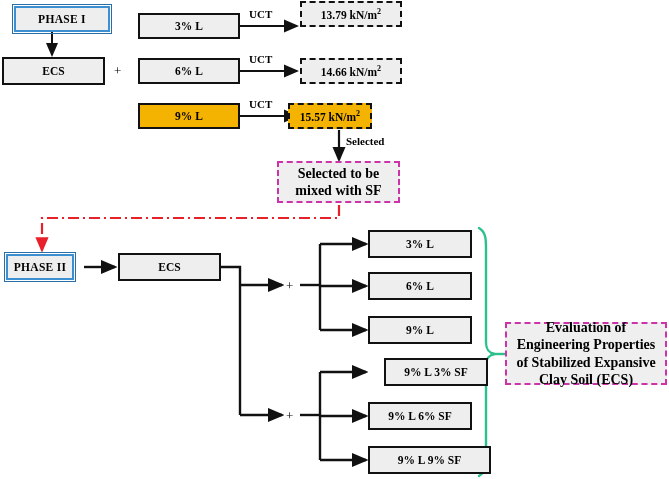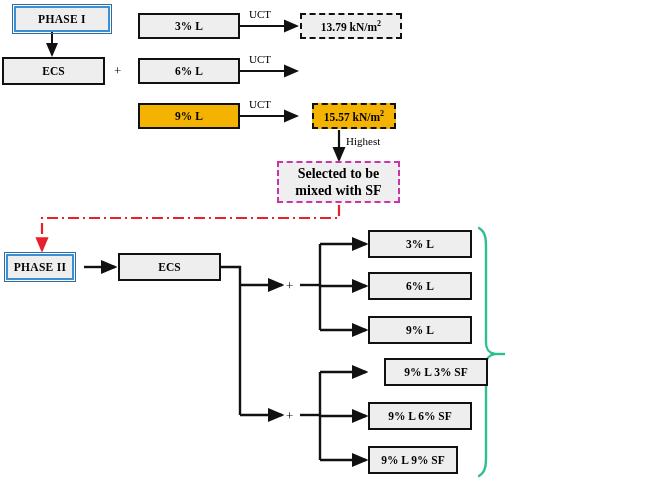--- a/index.html
+++ b/index.html
@@ -59,21 +59,21 @@
   .box-magenta {
     border: 2px dashed #CC33A8;
     background: #efefef;
     font-size: 14px;
     line-height: 1.25;
     padding: 2px 4px;
   }
   .lbl {
     position: absolute;
     font-family: "Liberation Serif", "DejaVu Serif", serif;
-    font-weight: normal;
+    font-weight: bold;
     font-size: 11px;
     color: #000000;
     white-space: nowrap;
   }
   .plus {
     position: absolute;
     font-family: "Liberation Serif", "DejaVu Serif", serif;
     font-size: 13px;
     color: #000000;
   }
@@ -158,32 +158,37 @@
     <span>6% L</span>
   </div>
   <div class="box box-orange" style="left:138px; top:103px; width:102px; height:26px;">
     <span>9% L</span>
   </div>
 
   <span class="lbl" style="left:249px; top:8px;">UCT</span>
   <span class="lbl" style="left:249px; top:53px;">UCT</span>
   <span class="lbl" style="left:249px; top:98px;">UCT</span>
 
-  <div class="box box-dash" style="left:300px; top:13px; width:102px; height:26px;text-align:right;">
+  <div class="box box-dash" style="left:300px; top:1px; width:102px; height:26px;text-align:right;">
     <span>
       <span>13.79 kN/m</span><sup>2</sup>
     </span>
   </div>
-  <div class="box box-dash-orange" style="left:312px; top:103px; width:84px; height:26px;">
+  <div class="box box-dash" style="left:300px; top:58px; width:102px; height:26px;">
+    <span>
+      <span>14.66 kN/m</span><sup>2</sup>
+    </span>
+  </div>
+  <div class="box box-dash-orange" style="left:288px; top:103px; width:84px; height:26px;">
     <span>
       <span>15.57 kN/m</span><sup>2</sup>
     </span>
   </div>
 
-  <span class="lbl" style="left:346px; top:135px;">Highest</span>
+  <span class="lbl" style="left:346px; top:135px;">Selected</span>
 
   <div class="box box-magenta" style="left:277px; top:161px; width:123px; height:42px;">
     <span>Selected to be mixed with SF</span>
   </div>
 
   <div class="box box-phase" style="left:6px; top:254px; width:68px; height:26px;">
     <span>PHASE II</span>
   </div>
 
   <div class="box box-solid" style="left:118px; top:253px; width:103px; height:28px;">
@@ -202,18 +207,21 @@
   <div class="box box-solid" style="left:368px; top:316px; width:104px; height:28px;">
     <span>9% L</span>
   </div>
 
   <div class="box box-solid" style="left:384px; top:358px; width:104px; height:28px;">
     <span>9% L 3% SF</span>
   </div>
   <div class="box box-solid" style="left:368px; top:402px; width:104px; height:28px;">
     <span>9% L 6% SF</span>
   </div>
-  <div class="box box-solid" style="left:368px; top:446px; width:90px; height:28px;">
+  <div class="box box-solid" style="left:368px; top:446px; width:123px; height:28px;">
     <span>9% L 9% SF</span>
   </div>
 
+  <div class="box box-magenta" style="left:505px; top:322px; width:162px; height:63px;">
+    <span>Evaluation of Engineering Properties of Stabilized Expansive Clay Soil (ECS)</span>
+  </div>
 
 </div>
 
 </body></html>

